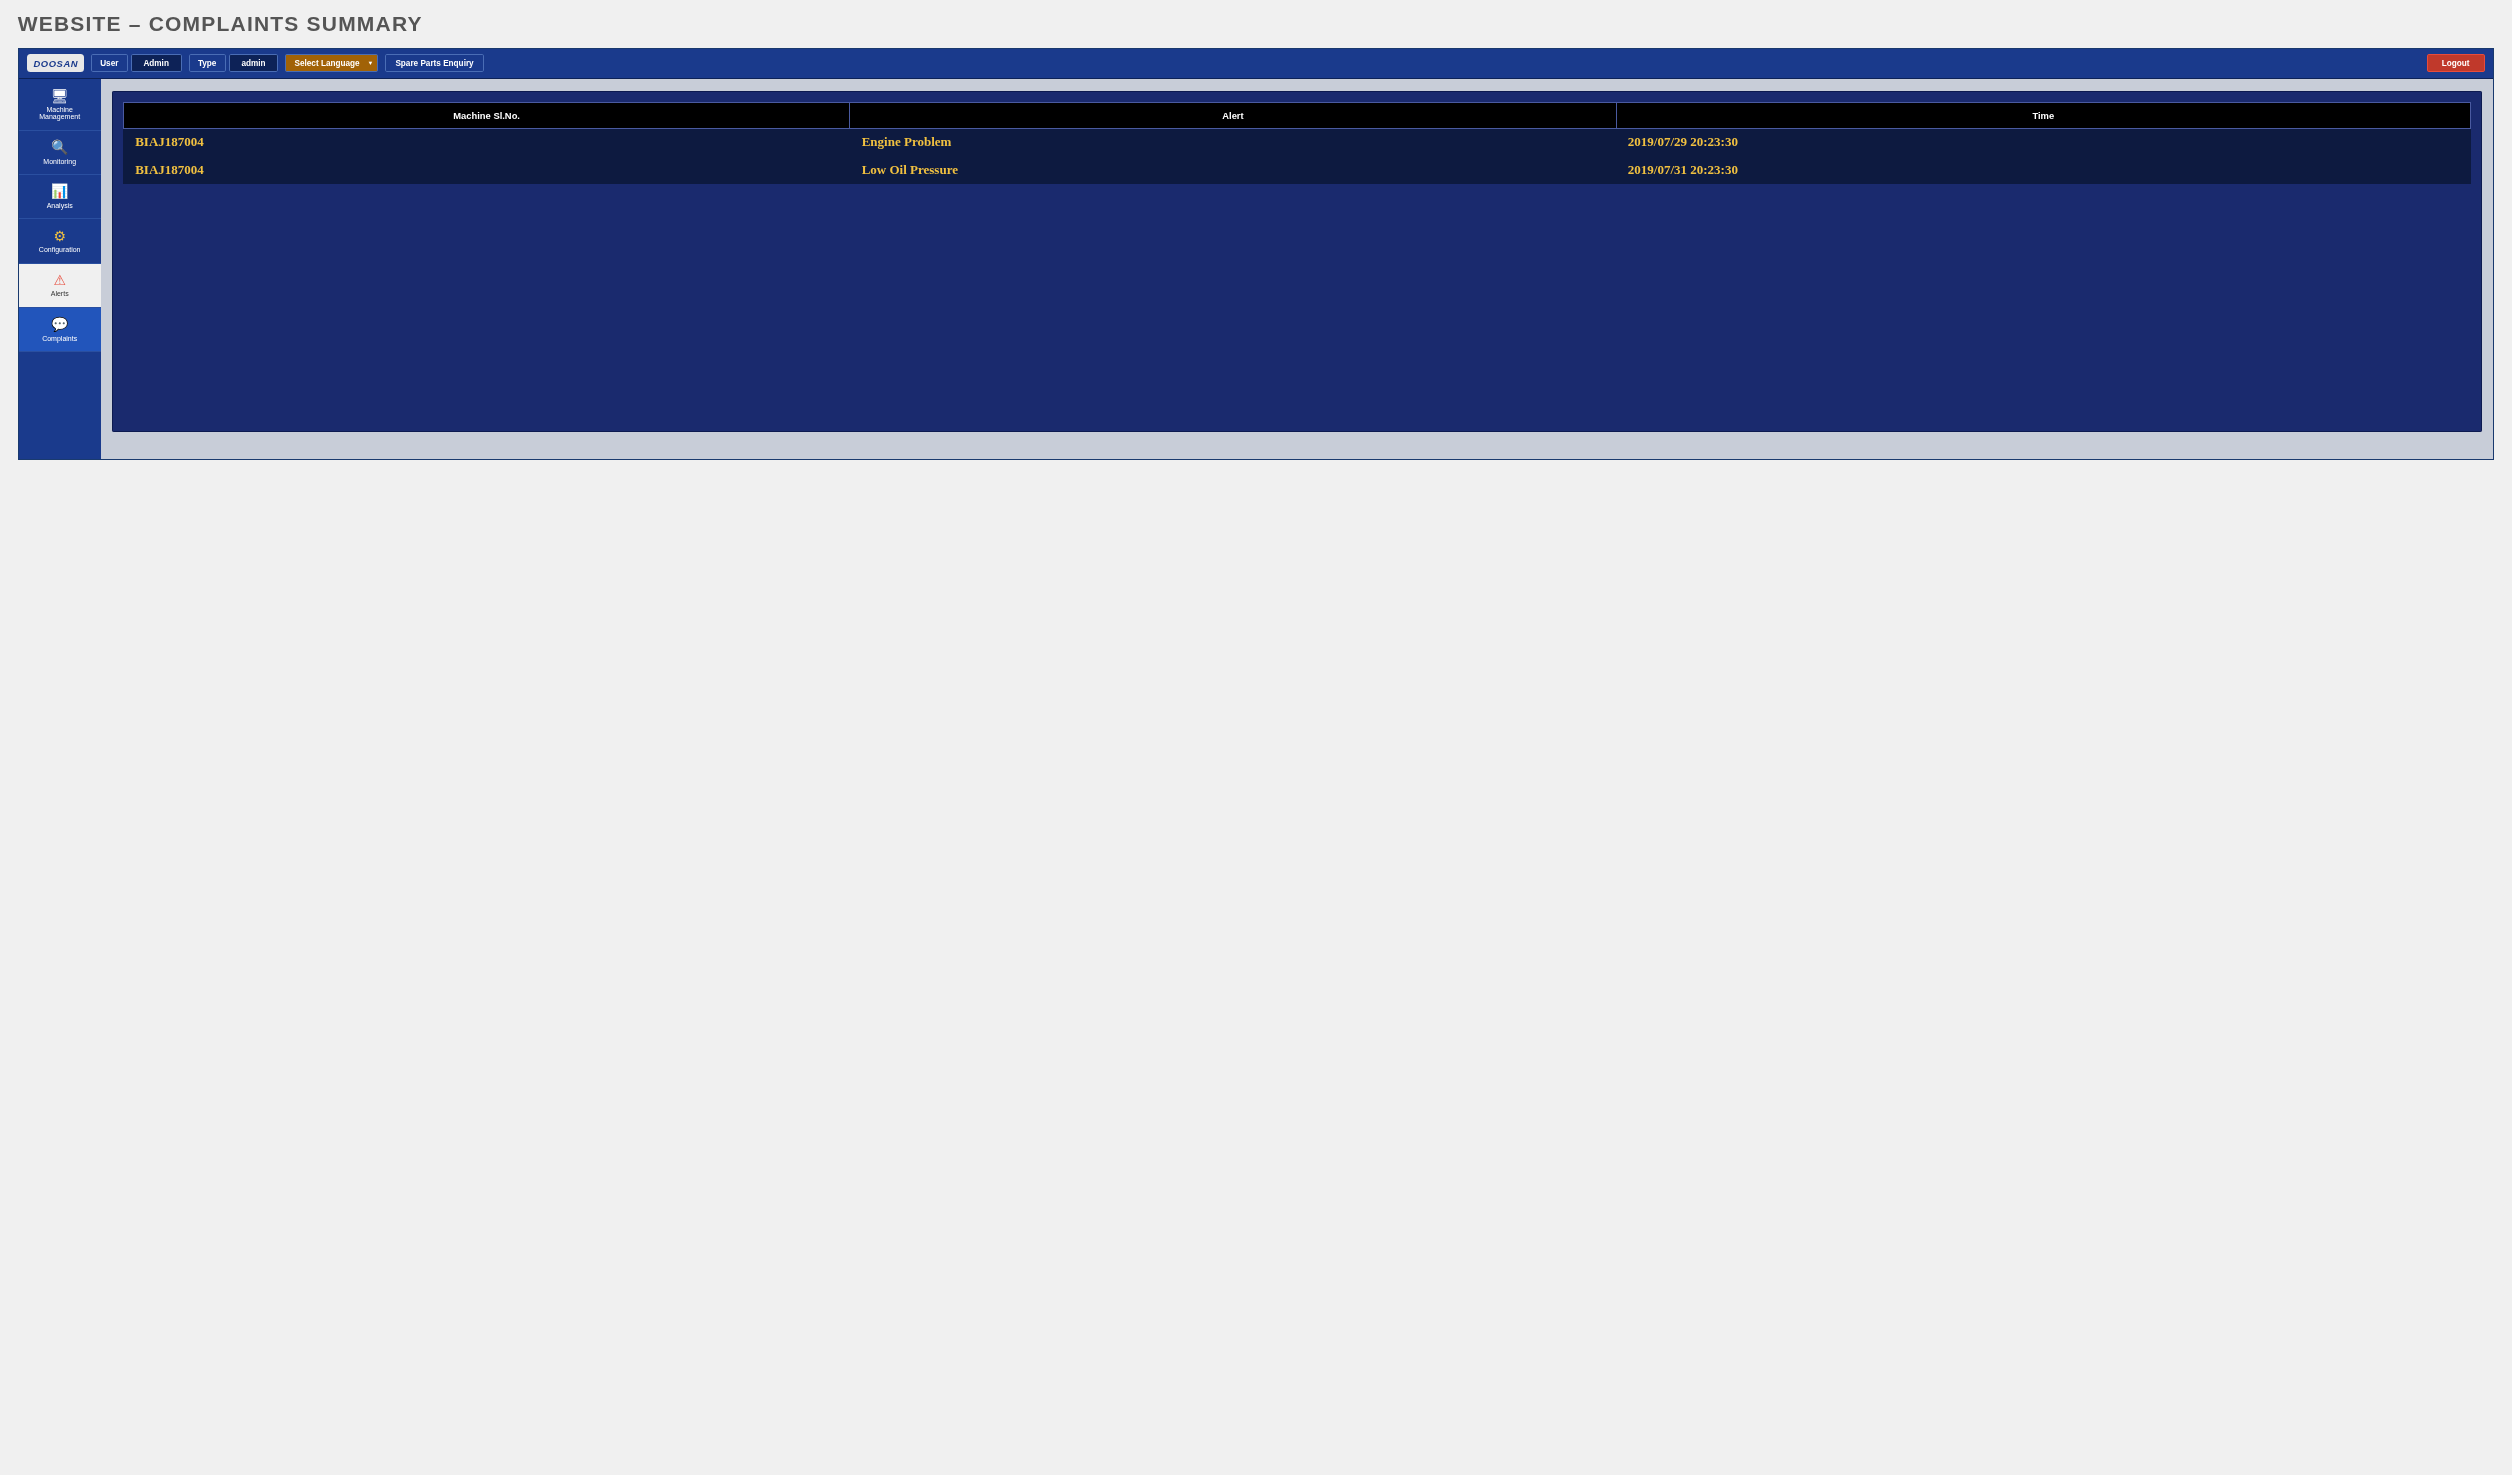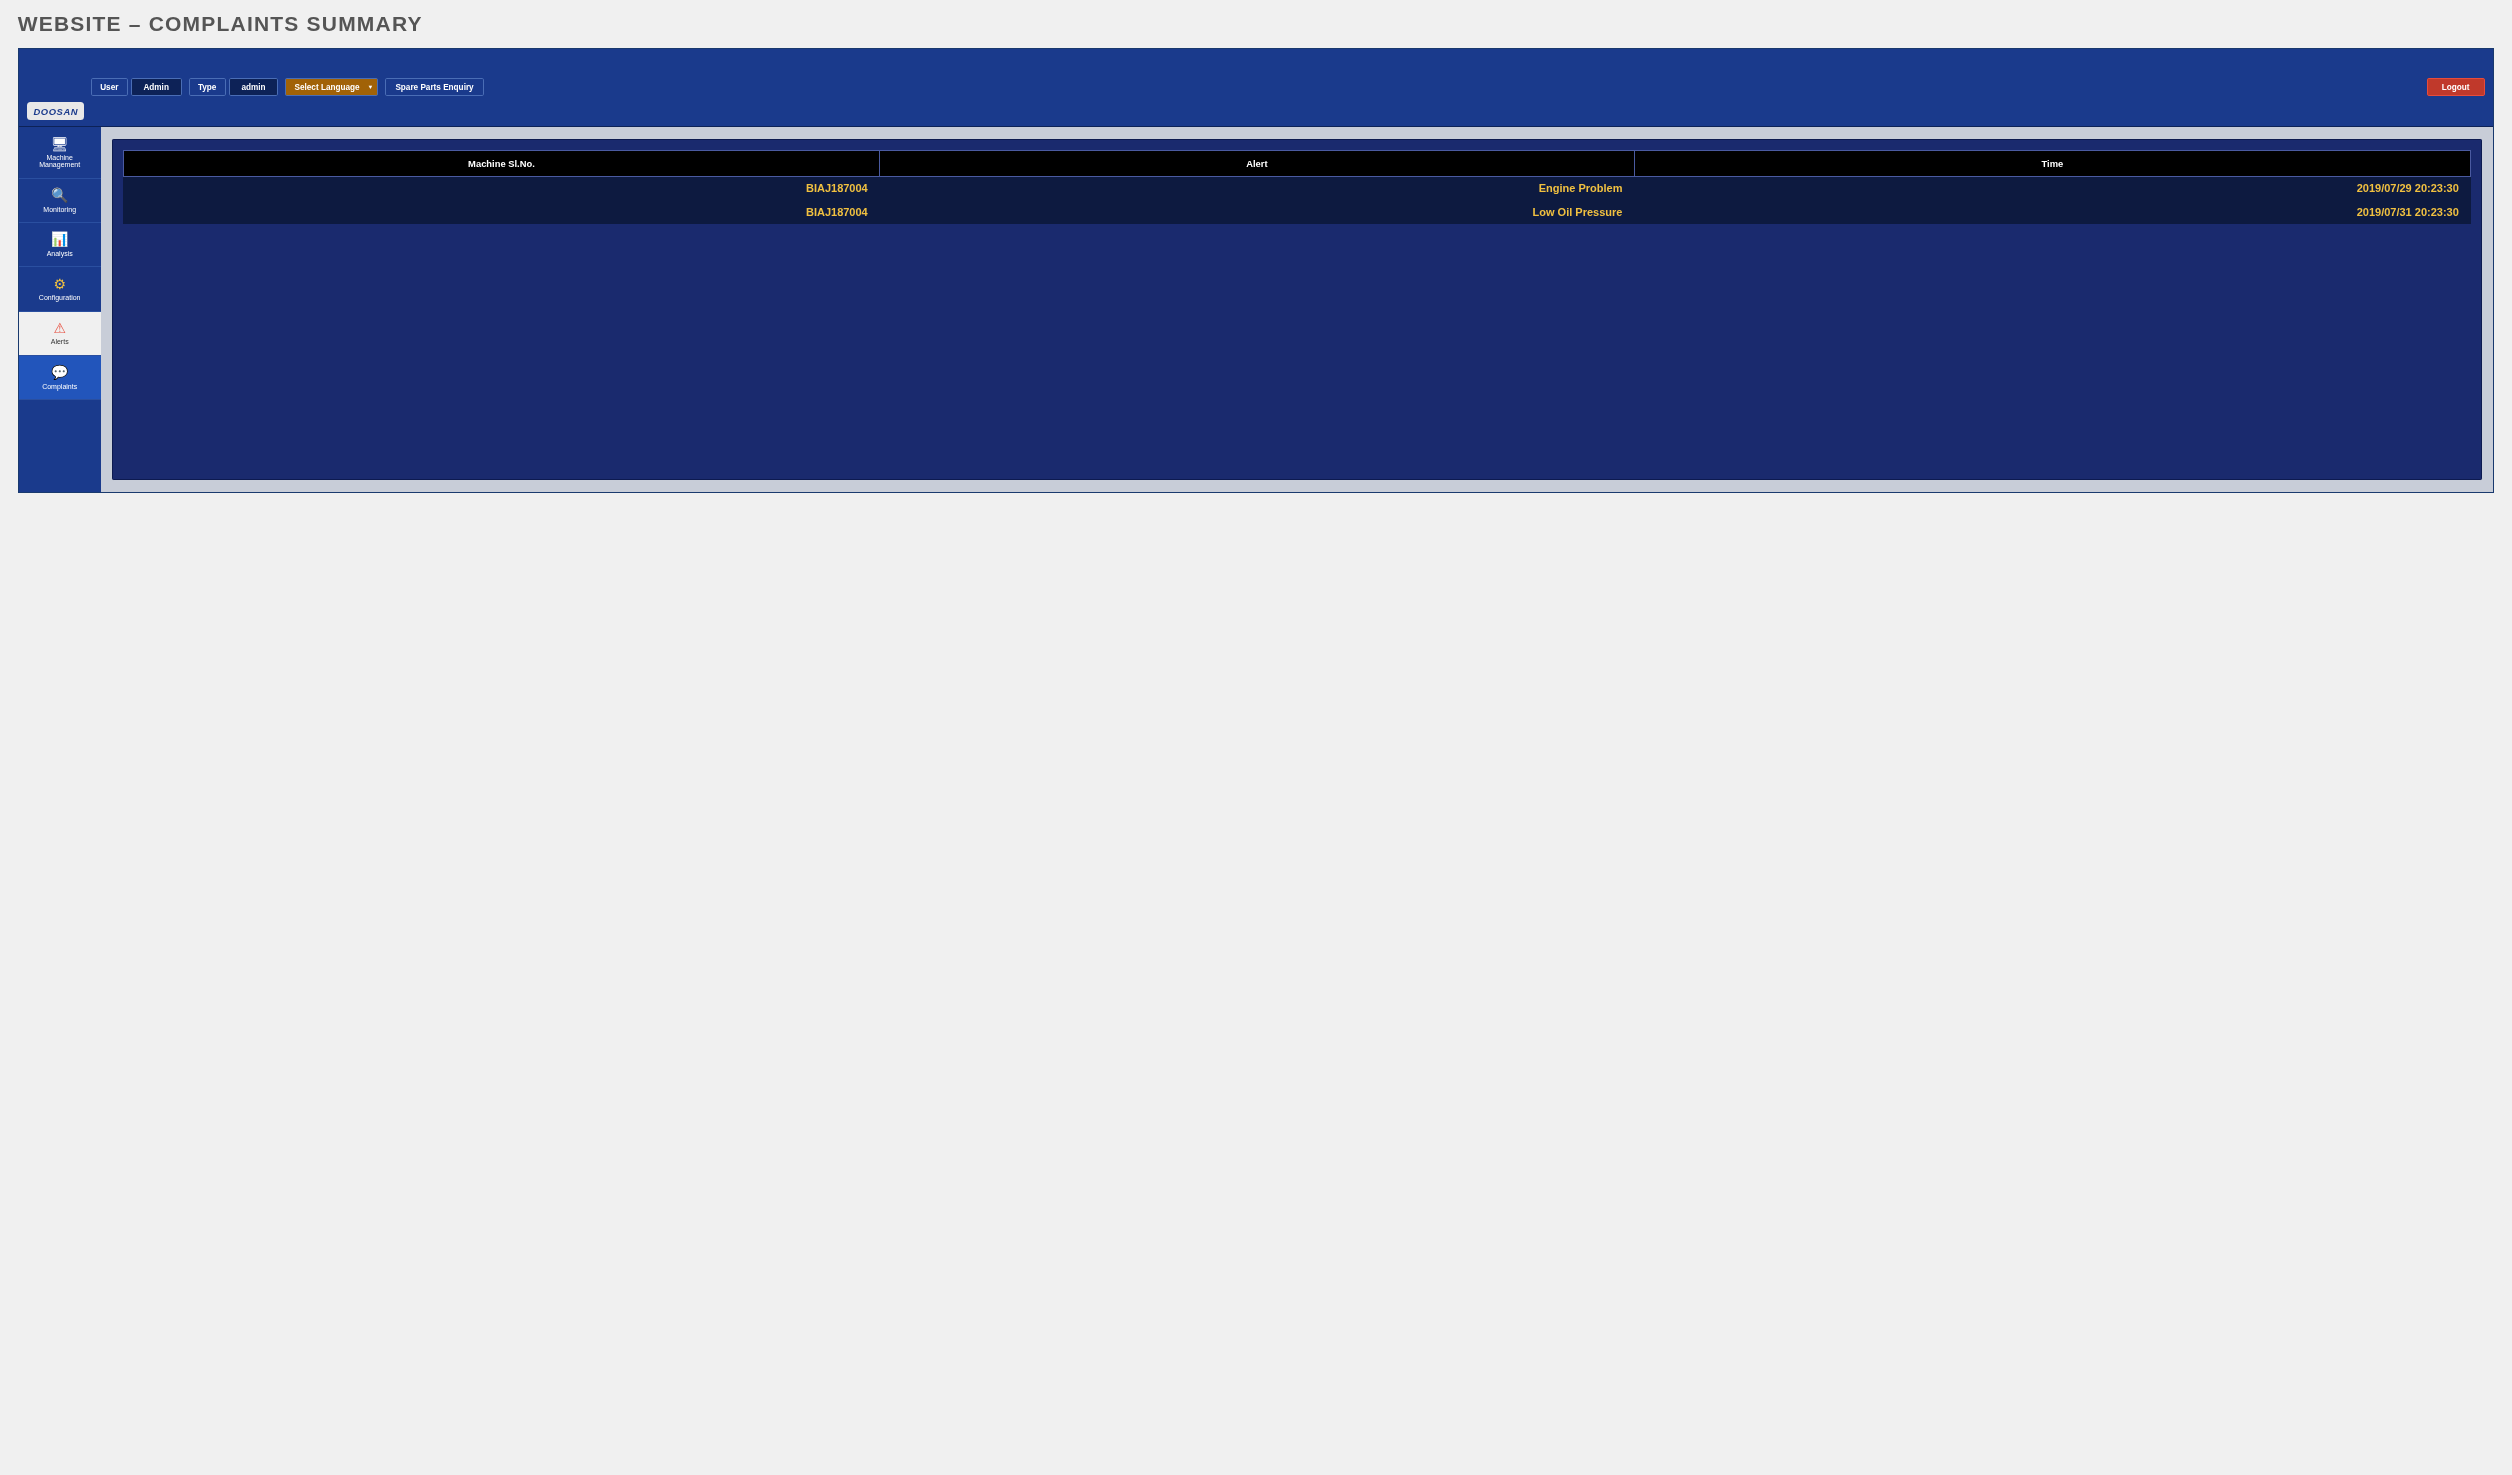--- a/index.html
+++ b/index.html
@@ -134,21 +134,20 @@
       align-items: stretch;
     }
 
     .doosan-logo {
       background: #e8e8e8;
       border-radius: 3.5px;
       padding: 3.5px 5.9px;
       display: flex;
       flex-direction: column;
       align-items: center;
-      margin-top: 48px;
     }
 
     .doosan-logo-text {
       color: #1a3a8c;
       font-weight: 900;
       font-size: 9.4px;
       font-style: italic;
       letter-spacing: 0.6px;
     }
 
@@ -212,23 +211,24 @@
       color: white;
       font-size: 9.4px;
       font-weight: bold;
       padding: 7px 23px;
       text-align: center;
       border: 1.2px solid #4a5aa0;
     }
 
     .data-table td {
       padding: 5.9px 11.8px;
-      text-align: right;
-      font-size: 11px;
+      text-align: left;
+      font-size: 13px;
       border: none;
+      font-family: Liberation Serif, serif;
     }
 
     .data-table tr.data-row {
       background: #0d1a40;
     }
 
     .data-table tr.data-row td {
       color: #f0c040;
       font-weight: bold;
     }

